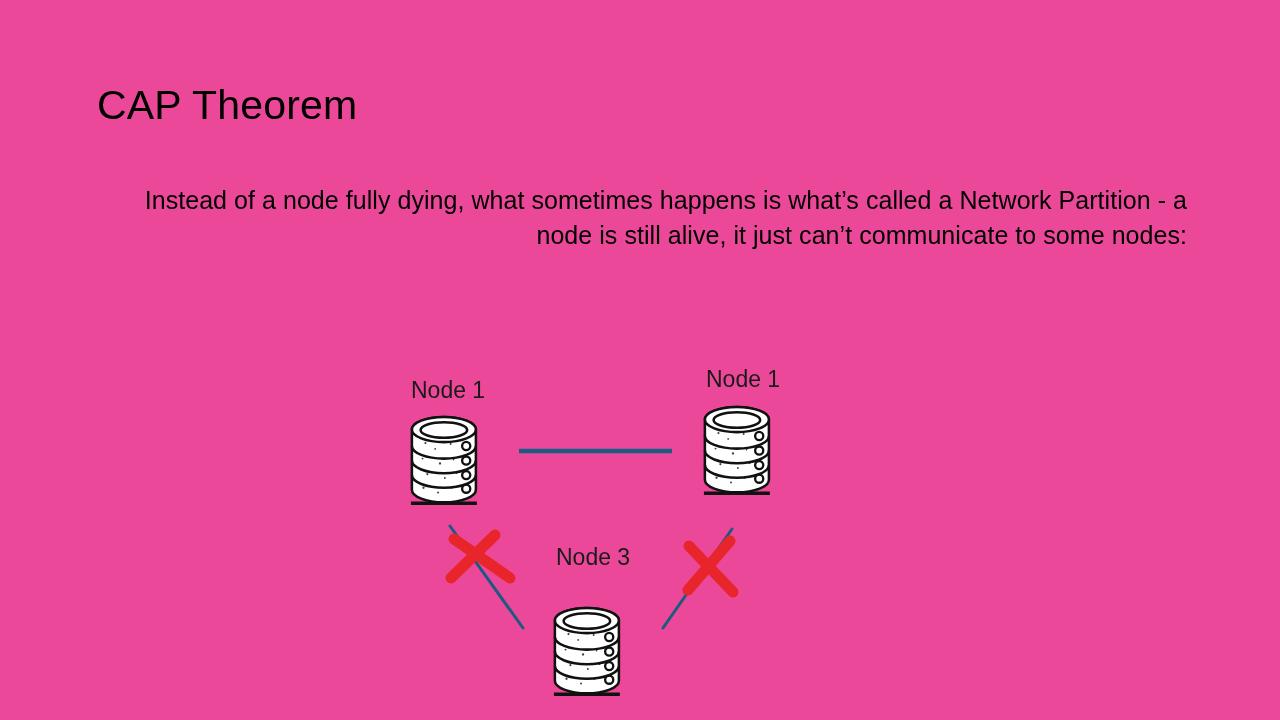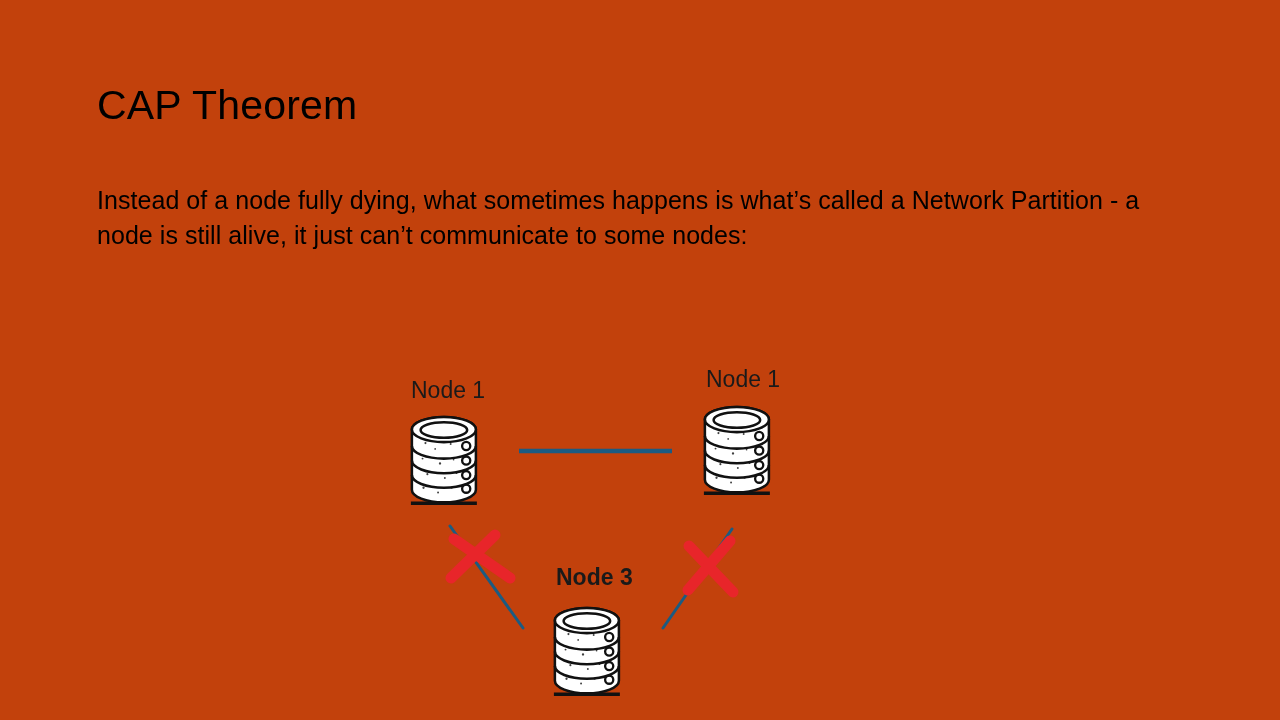--- a/index.html
+++ b/index.html
@@ -12,21 +12,21 @@
     width: 1280px;
     height: 720px;
     overflow: hidden;
     font-family: "Liberation Sans", sans-serif;
     color: #000000;
     position: relative;
   }
   .slide {
     position: absolute;
     inset: 0;
-    background: #c2410c;
+    background: #ec4899;
   }
   
   .slide-title {
     position: absolute;
     left: 97px;
     top: 80px;
     font-size: 41px;
     font-weight: 400;
     line-height: 50px;
     letter-spacing: 0.2px;
@@ -37,20 +37,21 @@
   .slide-body {
     position: absolute;
     left: 97px;
     top: 183px;
     width: 1090px;
     font-size: 25px;
     font-weight: 400;
     line-height: 35px;
     letter-spacing: 0.05px;
     color: #000000;
+    text-align: right;
   }
   
   .diagram {
     position: absolute;
     left: 0;
     top: 0;
     width: 1280px;
     height: 544px;
   }
   .diagram-svg {
@@ -64,21 +65,21 @@
   .node-label {
     position: absolute;
     font-size: 23px;
     font-weight: 400;
     line-height: 27px;
     color: #1a1a1a;
     white-space: nowrap;
   }
   .node-label.n1 { left: 411px; top: 377px; }
   .node-label.n2 { left: 706px; top: 366px; }
-  .node-label.n3 { left: 556px; top: 564px; font-weight: bold; }
+  .node-label.n3 { left: 556px; top: 544px; }
 </style>
 </head>
 <body>
 
 <div class="slide">
 
   <div class="slide-title">CAP Theorem</div>
 
   <div class="slide-body">Instead of a node fully dying, what sometimes happens is what’s called a Network Partition - a node is still alive, it just can’t communicate to some nodes:</div>
 

